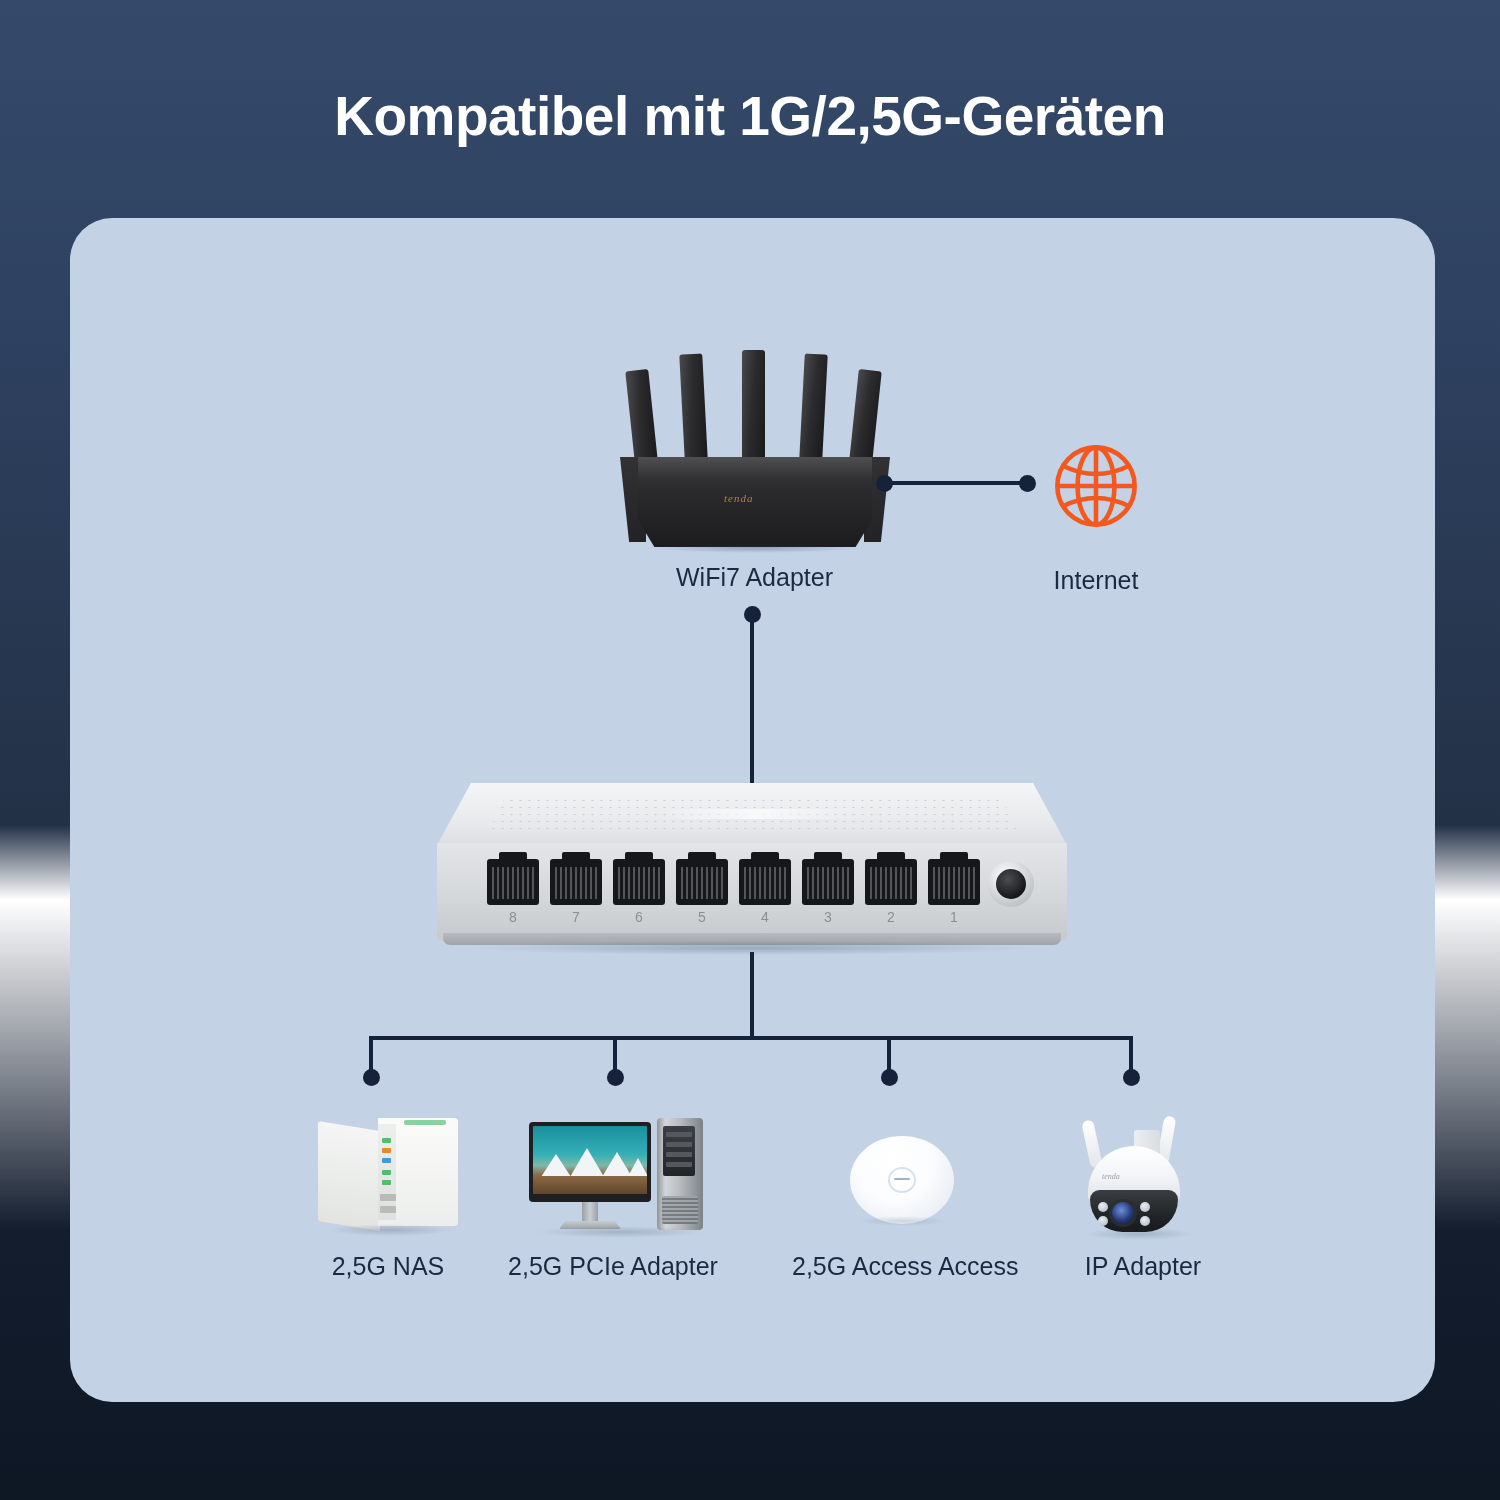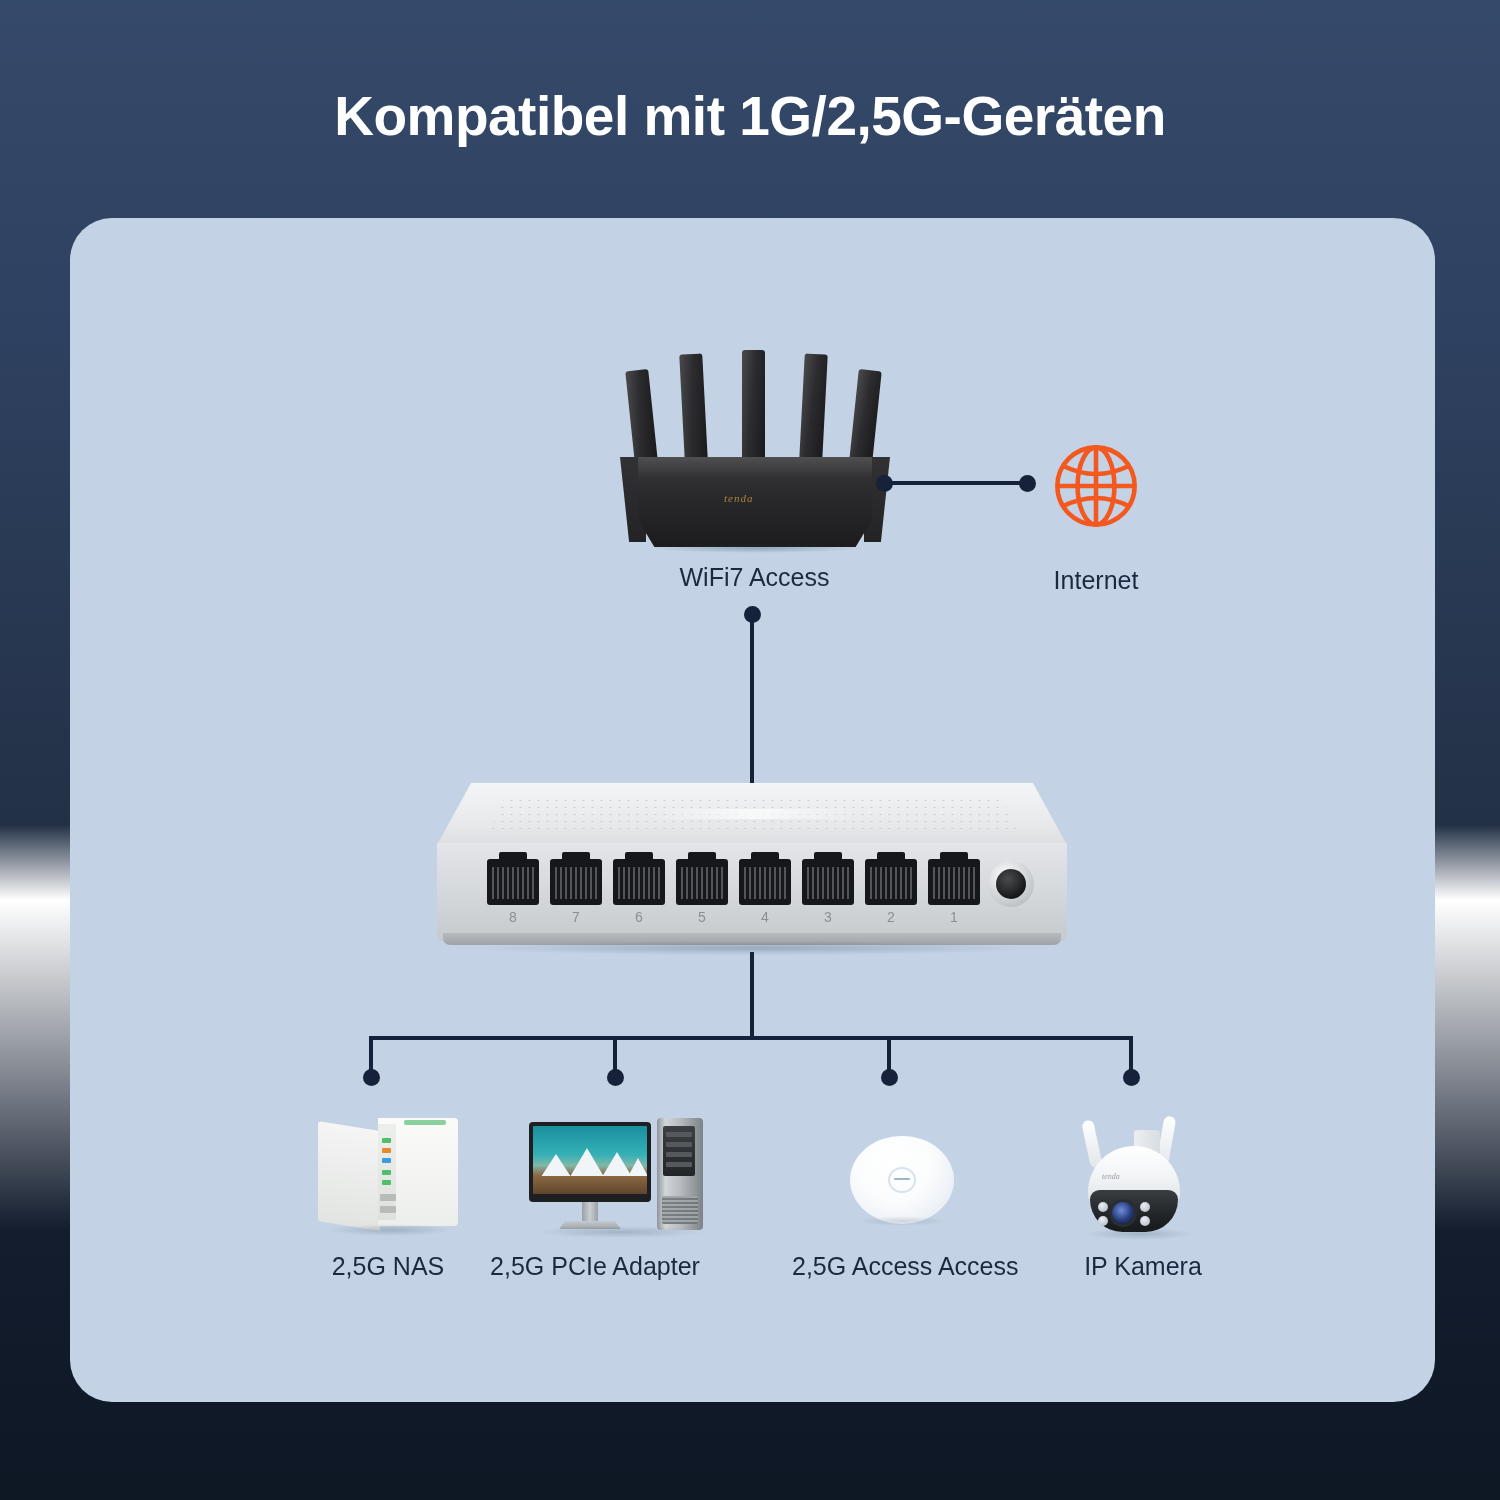--- a/index.html
+++ b/index.html
@@ -290,21 +290,21 @@
     <div class="ant" style="left:122px; top:10px;  height:110px;"></div>
     <div class="ant" style="left:182px; top:14px;  height:106px;transform:rotate(3deg);"></div>
     <div class="ant" style="left:234px; top:30px;  height:92px; transform:rotate(6deg);"></div>
     <div class="router-side-l"></div>
     <div class="router-side-r"></div>
     <div class="router-body"></div>
     <div class="router-gloss"></div>
     <div class="router-logo">tenda</div>
     <div class="router-shadow"></div>
   </div>
-  <div class="dev-label" style="left:612px; top:563px; width:285px;">WiFi7 Access</div>
+  <div class="dev-label" style="left:612px; top:563px; width:285px;">WiFi7 Adapter</div>
 
   <div class="dot" style="left:876px; top:475px;"></div>
   <div class="ln-h" style="left:884px; top:481px; width:145px;"></div>
   <div class="dot" style="left:1019px;top:475px;"></div>
 
   <div class="globe">
     <svg width="92" height="92" viewBox="0 0 100 100">
       <g fill="none" stroke="#f3591f" stroke-width="5">
         <circle cx="50" cy="50" r="42"></circle>
         <line x1="8" y1="50" x2="92" y2="50"></line>
@@ -412,21 +412,21 @@
     <div class="mon-stand-base"></div>
     <div class="tower"></div>
     <div class="tower-panel"></div>
     <div class="tower-bay" style="top:14px;"></div>
     <div class="tower-bay" style="top:24px;"></div>
     <div class="tower-bay" style="top:34px;"></div>
     <div class="tower-bay" style="top:44px;"></div>
     <div class="tower-vent"></div>
     <div class="pc-shadow"></div>
   </div>
-  <div class="dev-label" style="left:485px; top:1252px; width:220px;">2,5G PCIe Adapter</div>
+  <div class="dev-label" style="left:503px; top:1252px; width:220px;">2,5G PCIe Adapter</div>
 
   <div class="ap">
     <div class="ap-body"></div>
     <div class="ap-ring"></div>
     <div class="ap-dash"></div>
     <div class="ap-shadow"></div>
   </div>
   <div class="dev-label" style="left:792px; top:1252px; width:220px;">2,5G Access Access</div>
 
   <div class="cam">
@@ -436,15 +436,15 @@
     <div class="cam-dome"></div>
     <div class="cam-logo">tenda</div>
     <div class="cam-lenshousing"></div>
     <div class="cam-lens"></div>
     <div class="cam-ir" style="left:30px; top:92px;"></div>
     <div class="cam-ir" style="left:30px; top:106px;"></div>
     <div class="cam-ir" style="left:72px; top:92px;"></div>
     <div class="cam-ir" style="left:72px; top:106px;"></div>
     <div class="cam-shadow"></div>
   </div>
-  <div class="dev-label" style="left:1033px; top:1252px; width:220px;">IP Kamera</div>
+  <div class="dev-label" style="left:1033px; top:1252px; width:220px;">IP Adapter</div>
 
 </div>
 
 </body></html>

